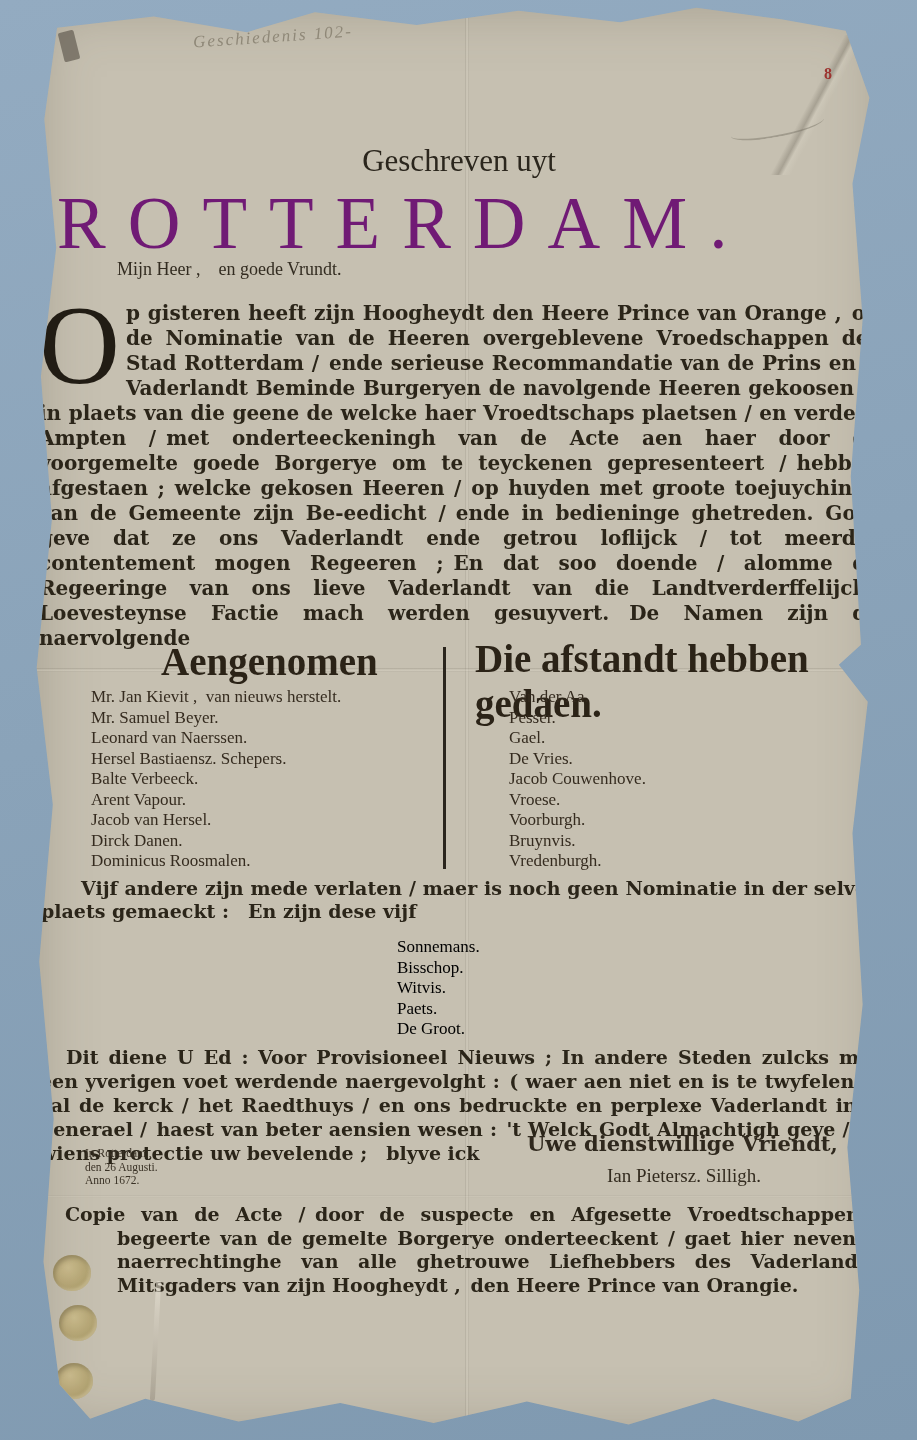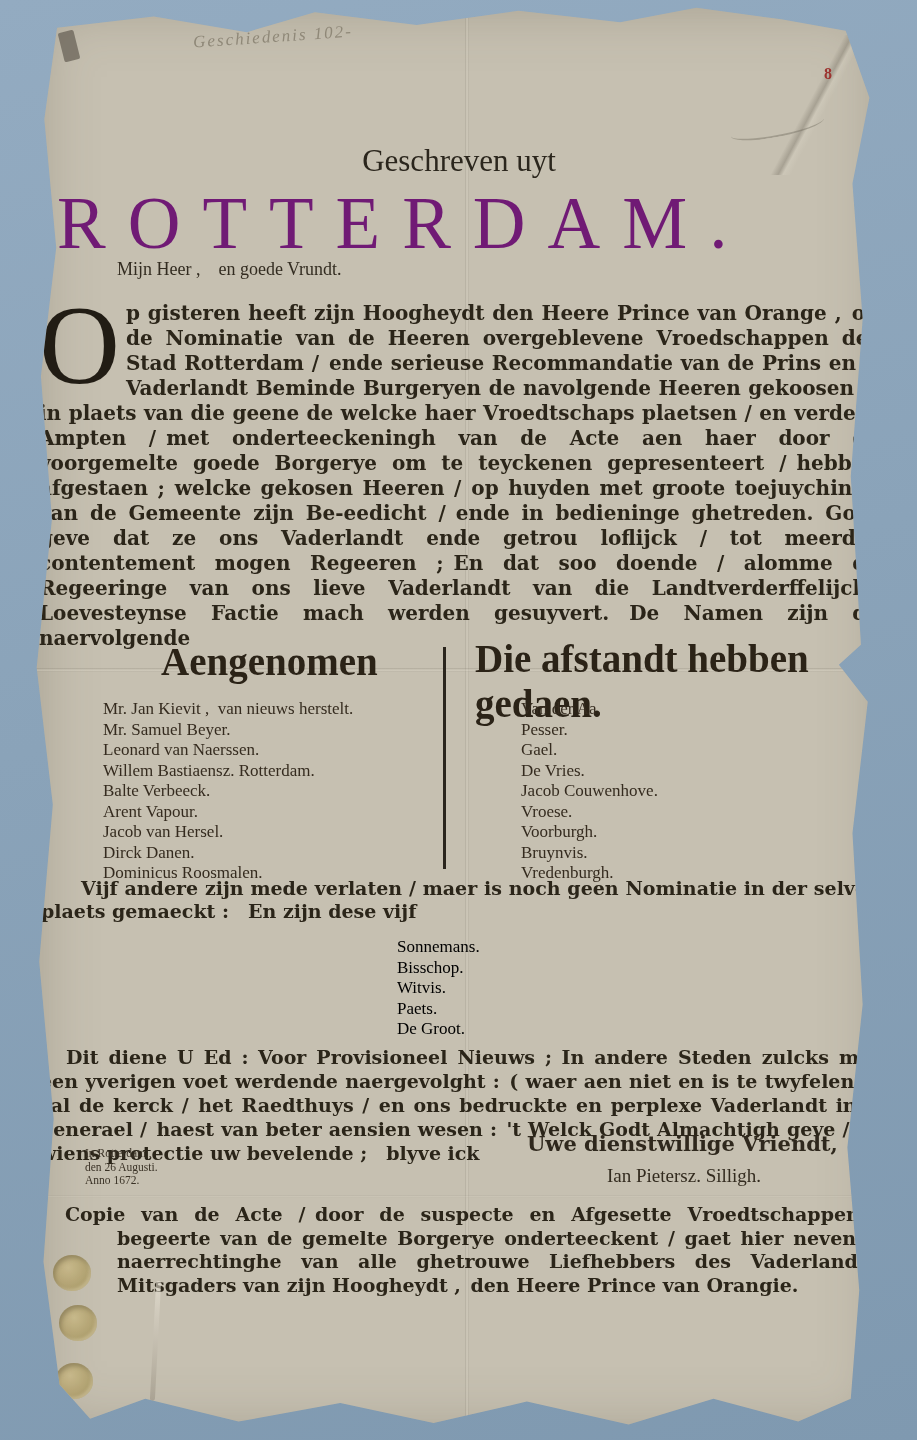--- a/index.html
+++ b/index.html
@@ -51,21 +51,21 @@
   .salutation{position:absolute;left:82px;top:254px;font-size:18px;color:#332c21;}
 
   .blackletter{font-family:"DejaVu Serif", serif;font-weight:bold;color:#2b2519;}
   .opening{position:absolute;left:4px;top:296px;width:840px;
     font-size:20px;line-height:25px;text-align:justify;}
   .dropcap{float:left;font-family:"Liberation Serif", serif;font-weight:normal;
     font-size:112px;line-height:80px;margin:4px 6px 0 0;color:#211c14;}
 
   .col-header{position:absolute;font-size:39px;font-weight:bold;color:#2b2317;font-family:"Liberation Serif", serif;}
   .col-divider{position:absolute;left:408px;top:642px;width:3px;height:222px;background:#2a251d;}
-  .name-list{position:absolute;list-style:none;margin:16px;padding:0;
+  .name-list{position:absolute;list-style:none;margin:4px;padding:0;
     font-size:17px;line-height:20.5px;color:#352b1f;}
 
   .five-note{position:absolute;left:6px;top:872px;width:836px;
     font-size:19px;line-height:23px;text-indent:40px;text-align:justify;}
   .five-list{position:absolute;left:358px;top:928px;list-style:none;margin:4px;padding:0;
     font-size:17px;line-height:20.5px;color:#000000;}
 
   .news{position:absolute;left:5px;top:1040px;width:840px;
     font-size:19px;line-height:24px;text-indent:26px;text-align:justify;}
   .valediction{position:absolute;left:492px;top:1126px;font-size:21px;color:#2f281d;}
@@ -110,21 +110,21 @@
   </div>
 
   <div class="col-header" style="left:126px;top:634px;">Aengenomen</div>
   <div class="col-header" style="left:440px;top:631px;">Die afstandt hebben gedaen.</div>
   <div class="col-divider"></div>
 
   <ul class="name-list" style="left:52px;top:678px;">
     <li>Mr. Jan Kievit , van nieuws herstelt.</li>
     <li>Mr. Samuel Beyer.</li>
     <li>Leonard van Naerssen.</li>
-    <li>Willem Bastiaensz. Rotterdam.</li>
+    <li>Hersel Bastiaensz. Schepers.</li>
     <li>Balte Verbeeck.</li>
     <li>Arent Vapour.</li>
     <li>Jacob van Hersel.</li>
     <li>Dirck Danen.</li>
     <li>Dominicus Roosmalen.</li>
   </ul>
 
   <ul class="name-list" style="left:470px;top:678px;">
     <li>Van der Aa.</li>
     <li>Pesser.</li>

